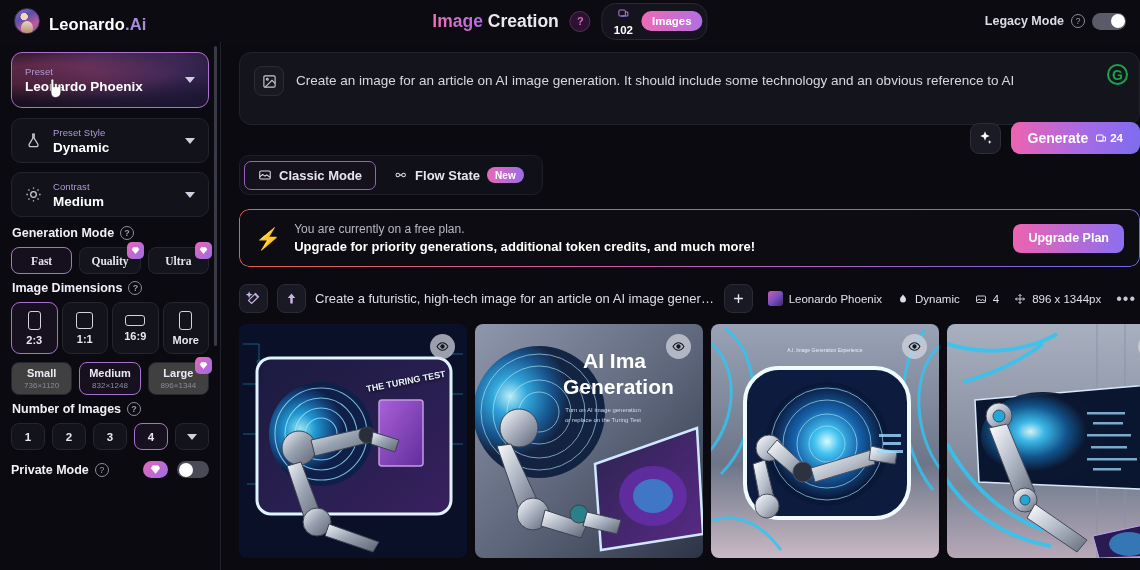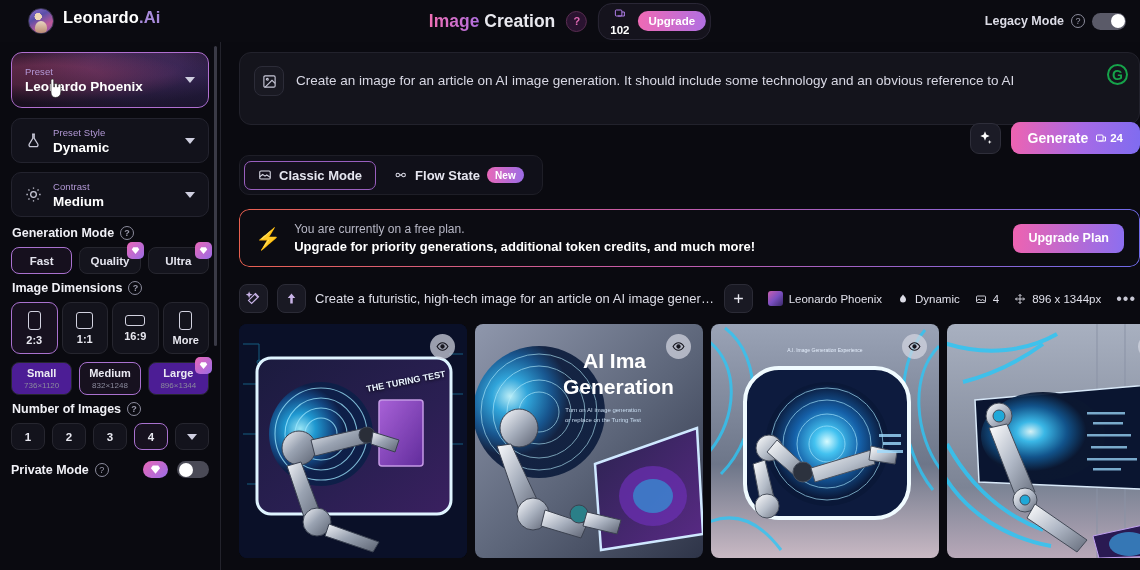--- a/index.html
+++ b/index.html
@@ -12,21 +12,21 @@
   }
   .app { position: relative; width: 1140px; height: 570px; display: flex; flex-direction: column; }
 
   
   .header {
     height: 42px; flex: 0 0 42px;
     background: #0b0b11;
     display: flex; align-items: center;
     position: relative; z-index: 30;
   }
-  .brand { display: flex; align-items: flex-start; gap: 9px; padding-left: 28px; width: 220px; }
+  .brand { display: flex; align-items: flex-end; gap: 9px; padding-left: 14px; width: 220px; }
   .brand-avatar {
     width: 26px; height: 26px; border-radius: 50%;
     background:
       radial-gradient(circle at 38% 32%, #f0d8b8 0 16%, transparent 17%),
       linear-gradient(150deg, #8f6fd0 0%, #5b4fa8 35%, #c05a9a 70%, #7a4fb0 100%);
     border: 1.5px solid #3a3550;
     position: relative; overflow: hidden;
   }
   .brand-avatar::after {
     content:""; position:absolute; left:50%; top:52%; width:12px; height:13px;
@@ -131,21 +131,21 @@
     display: flex; align-items: center; gap: 11px;
     padding-left: 13px; margin-bottom: 9px; cursor: pointer;
   }
   .sel-ico { width: 17px; height: 17px; color: #c9c9d8; flex: 0 0 17px; }
 
   .sec-head {
     display: flex; align-items: center; gap: 6px;
     font-size: 12.5px; font-weight: 700; color: #f0f0f6;
     margin: 7px 0 7px 1px;
   }
-  .chip-row { display: flex; gap: 7px; }
+  .chip-row { display: flex; gap: 7px; font-family: Liberation Serif, serif; }
   .chip {
     flex: 1; height: 27px; border-radius: 8px;
     background: #14141d; border: 1px solid #26262f;
     display: flex; align-items: center; justify-content: center;
     font-size: 11.5px; font-weight: 700; color: #e4e4ee;
     position: relative; cursor: pointer;
   }
   .chip.sel { border-color: #a971cf; background: #16101e; }
   .gem {
     position: absolute; top: -6px; right: -4px;
@@ -166,21 +166,21 @@
   .ratio-glyph { border: 1.6px solid #d2d2e0; border-radius: 3px; }
   .r23 { width: 13px; height: 19px; }
   .r11 { width: 17px; height: 17px; }
   .r169 { width: 20px; height: 11px; }
   .rmore { width: 13px; height: 19px; }
   .dim-lbl { font-size: 11px; font-weight: 700; color: #e8e8f0; }
 
   .size-row { display: flex; gap: 7px; }
   .size-box {
     flex: 1; height: 33px; border-radius: 8px;
-    background: #4c1d95; border: 1px solid #26262f;
+    background: #404040; border: 1px solid #26262f;
     display: flex; flex-direction: column; align-items: center; justify-content: center;
     cursor: pointer; position: relative;
   }
   .size-box.sel { border-color: #a971cf; background: #17111f; }
   .size-name { font-size: 11px; font-weight: 700; color: #eaeaf2; line-height: 13px; }
   .size-px { font-size: 8px; color: #8a8a9c; line-height: 11px; }
 
   .num-row { display: flex; gap: 7px; }
   .num-box {
     flex: 1; height: 27px; border-radius: 8px;
@@ -352,21 +352,21 @@
       <div class="page-title"><span class="grad">Image</span><span> Creation</span></div>
       <div class="help-pill">?</div>
       <div class="token-group">
         <div class="token-count">
           <svg class="coin-ico" viewBox="0 0 24 24" fill="none" stroke="currentColor" stroke-width="2">
               <rect x="3" y="6" width="13" height="12" rx="2"></rect>
               <path d="M16 10h5v8H8"></path>
             </svg>
           <span>102</span>
         </div>
-        <button class="upgrade-btn">Upgrade</button>
+        <button class="upgrade-btn">Images</button>
       </div>
     </div>
 
     <div class="header-right">
       <span class="legacy-label">Legacy Mode</span>
       <span class="q-ico">?</span>
       <div class="toggle-sw on"></div>
     </div>
   </div>
 

